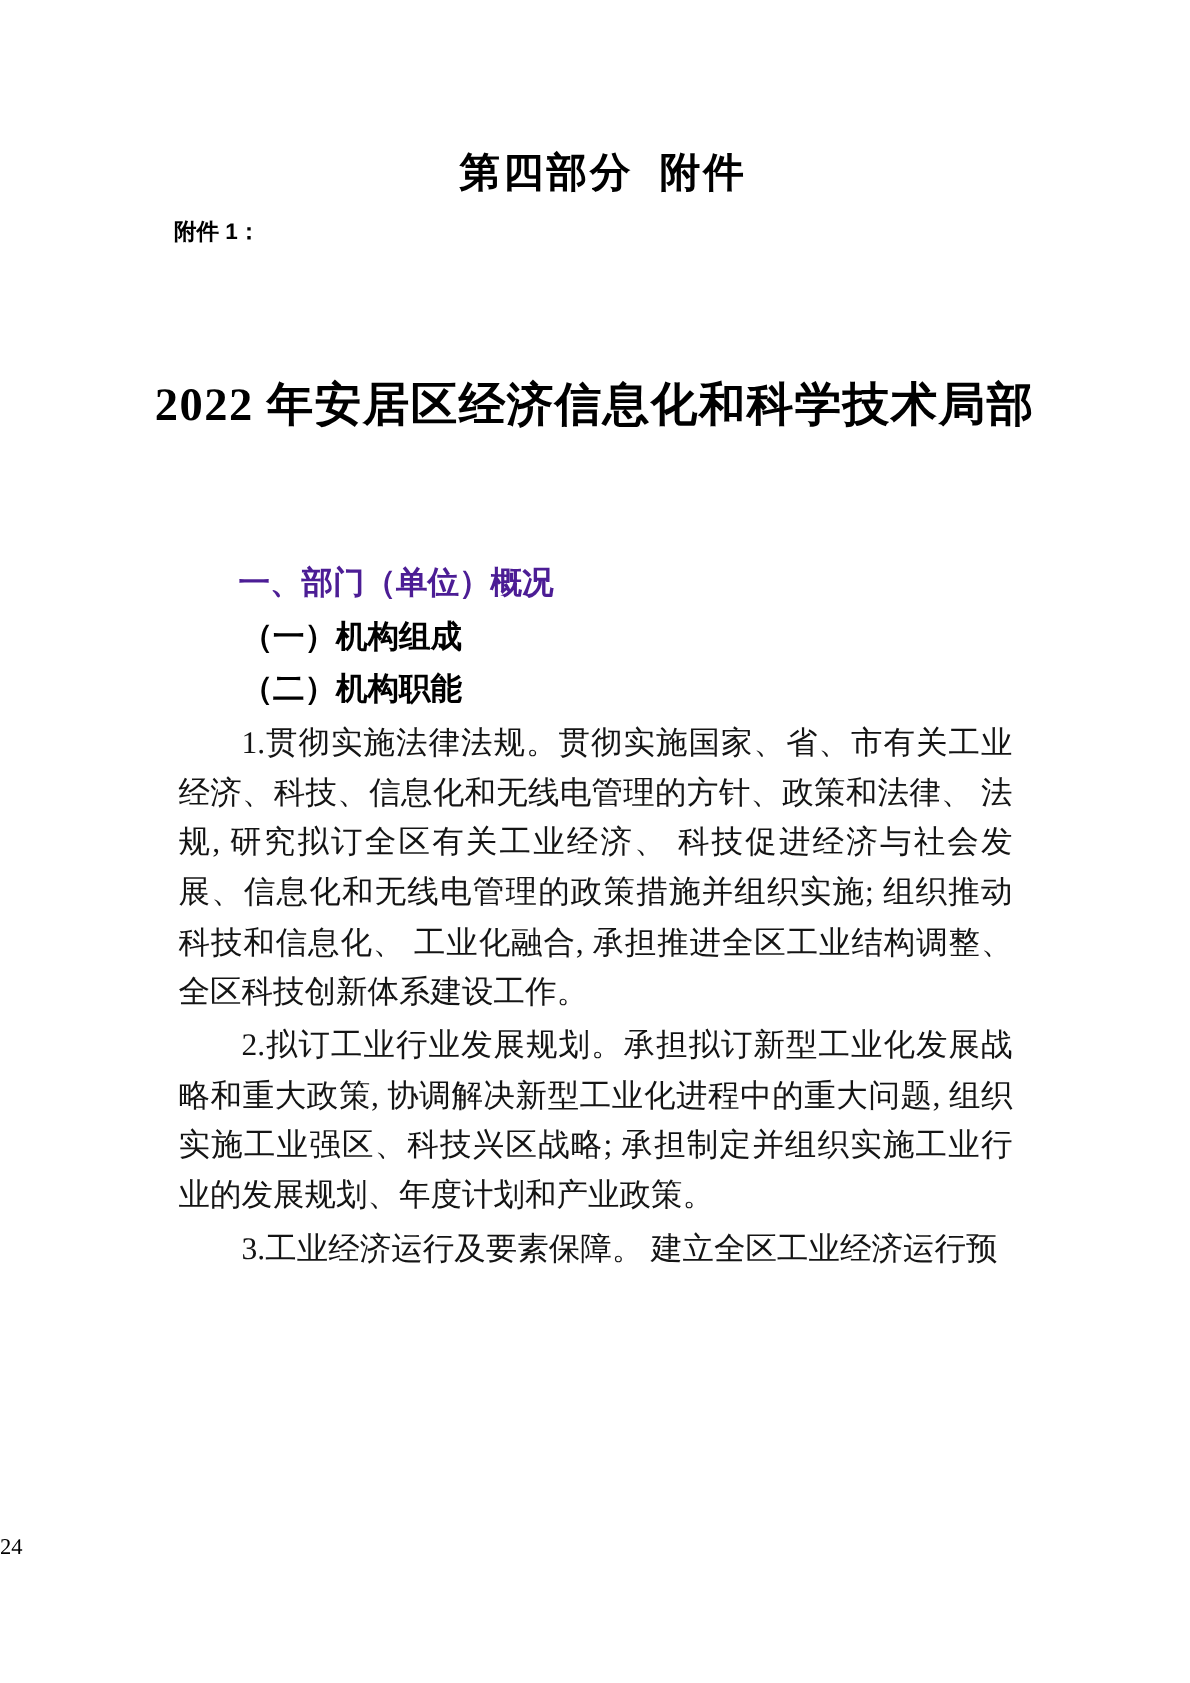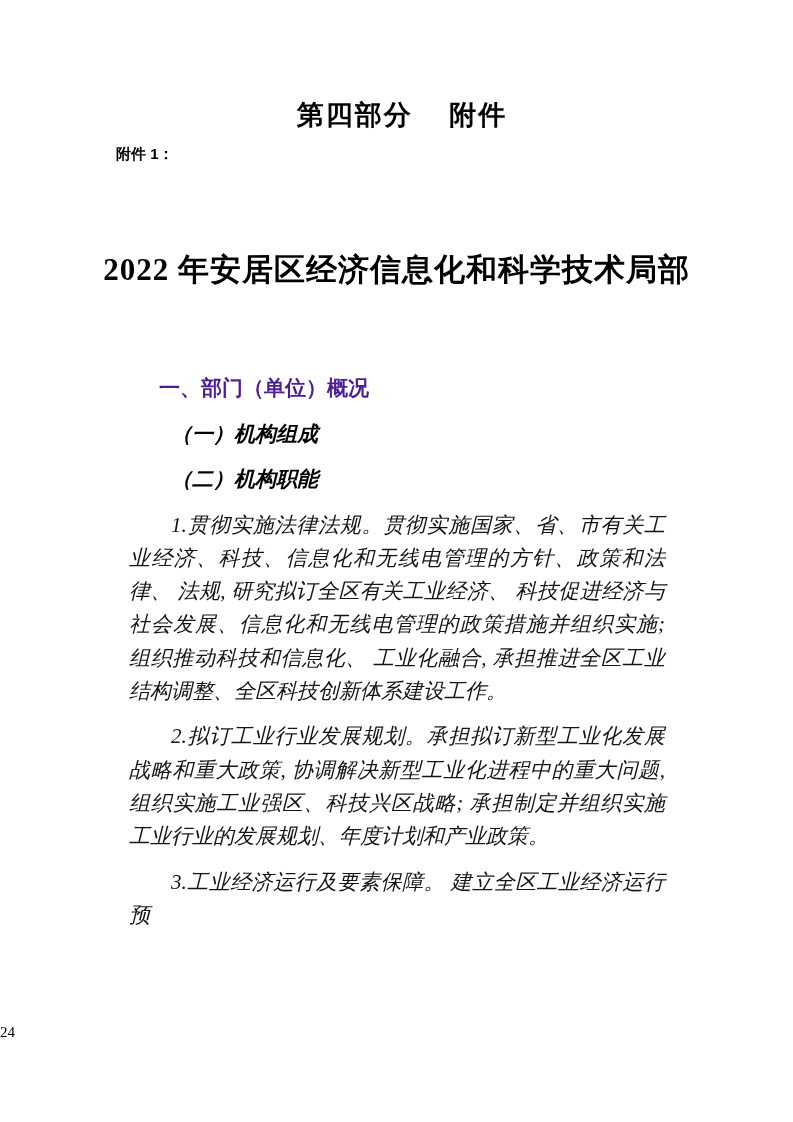--- a/index.html
+++ b/index.html
@@ -16,21 +16,21 @@
     color: #000000;
   }
 
   
   .part-heading {
     position: absolute;
     top: 97px;
     left: 11px;
     right: 0;
     text-align: center;
-    font-family: Liberation Mono, monospace;
+    font-family: Liberation Serif, serif;
     font-weight: 700;
     font-size: 27px;
     letter-spacing: 2px;
     color: #000000;
     white-space: pre;
   }
 
   
   .attachment-label {
     position: absolute;
@@ -77,24 +77,23 @@
     left: 117px;
     width: 560px;
     font-family: "Liberation Serif", "DejaVu Serif", serif;
     font-weight: 400;
     font-size: 21px;
     line-height: 33.3px;
     text-align: justify;
     color: #141414;
   }
   .body-text p {
-    margin: 12px;
+    margin: 2px;
     padding: 0;
     text-indent: 2em;
-    font-style: italic;
   }
   .body-text .subheading {
     font-weight: 700;
     text-align: left;
     color: #000000;
   }
 
   .page-number {
     position: absolute;
     top: 1024px;

